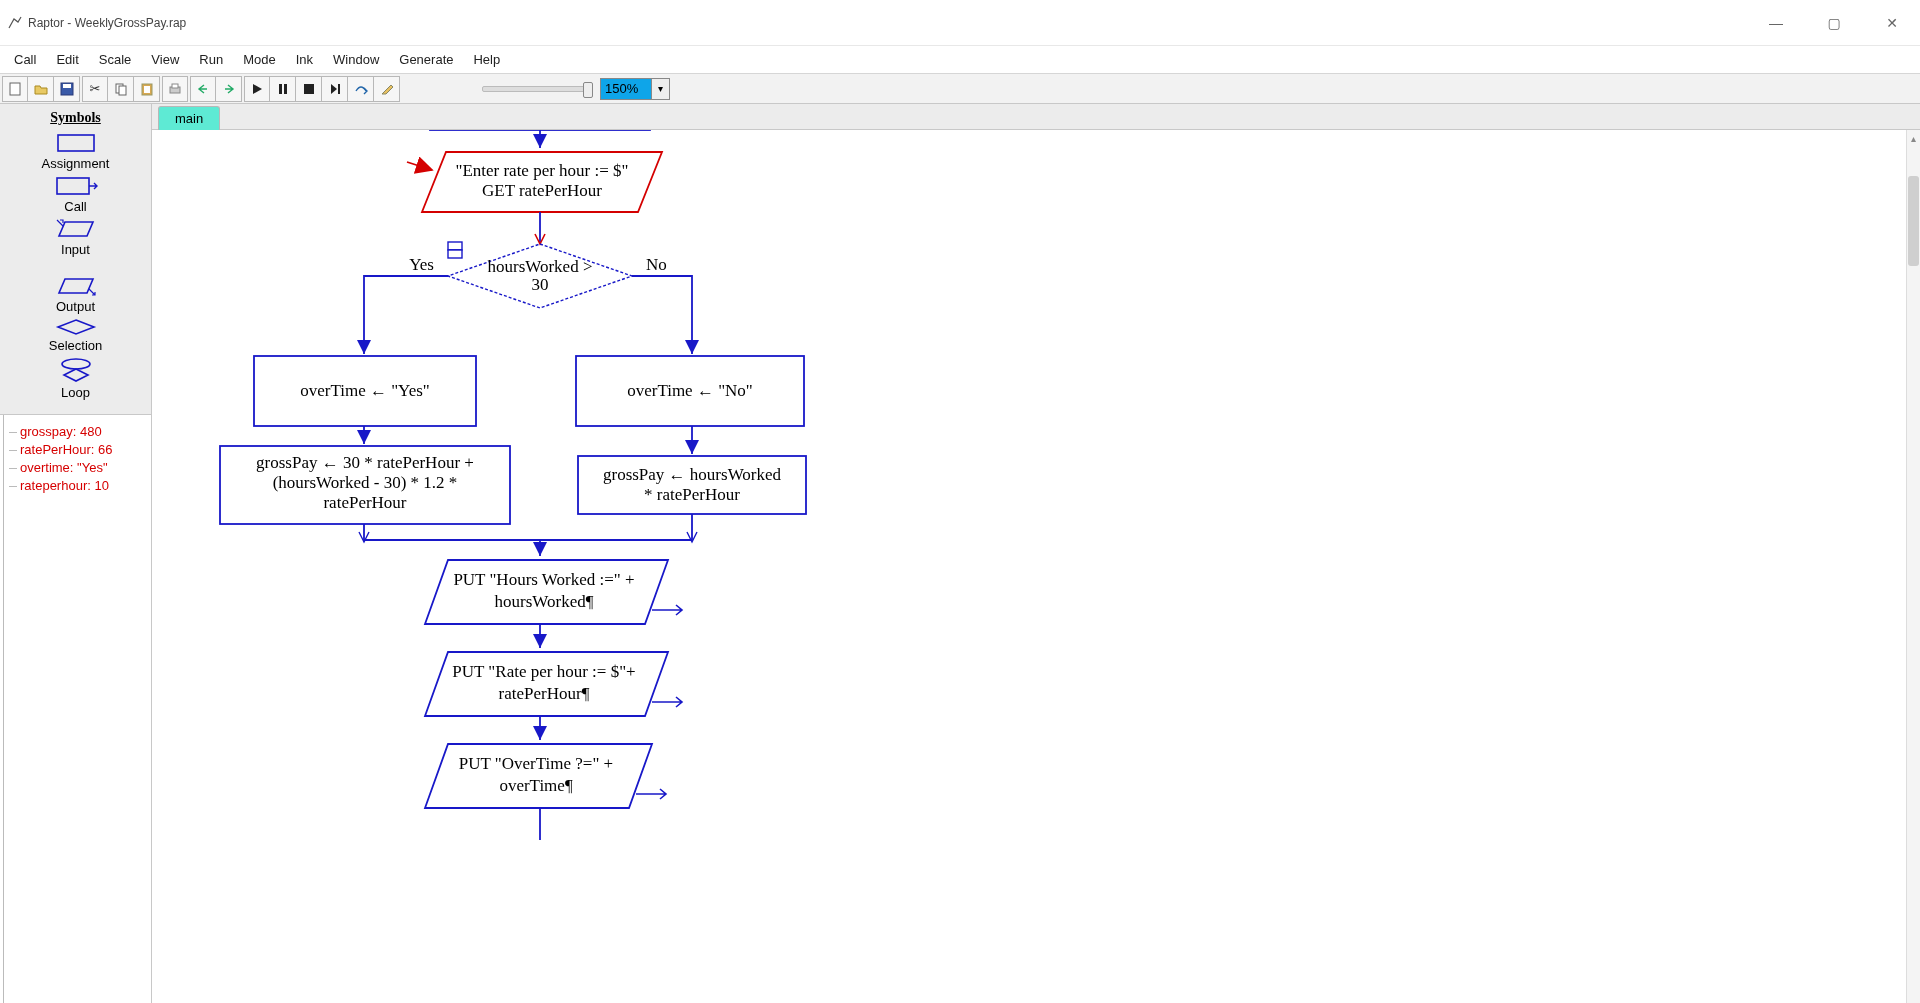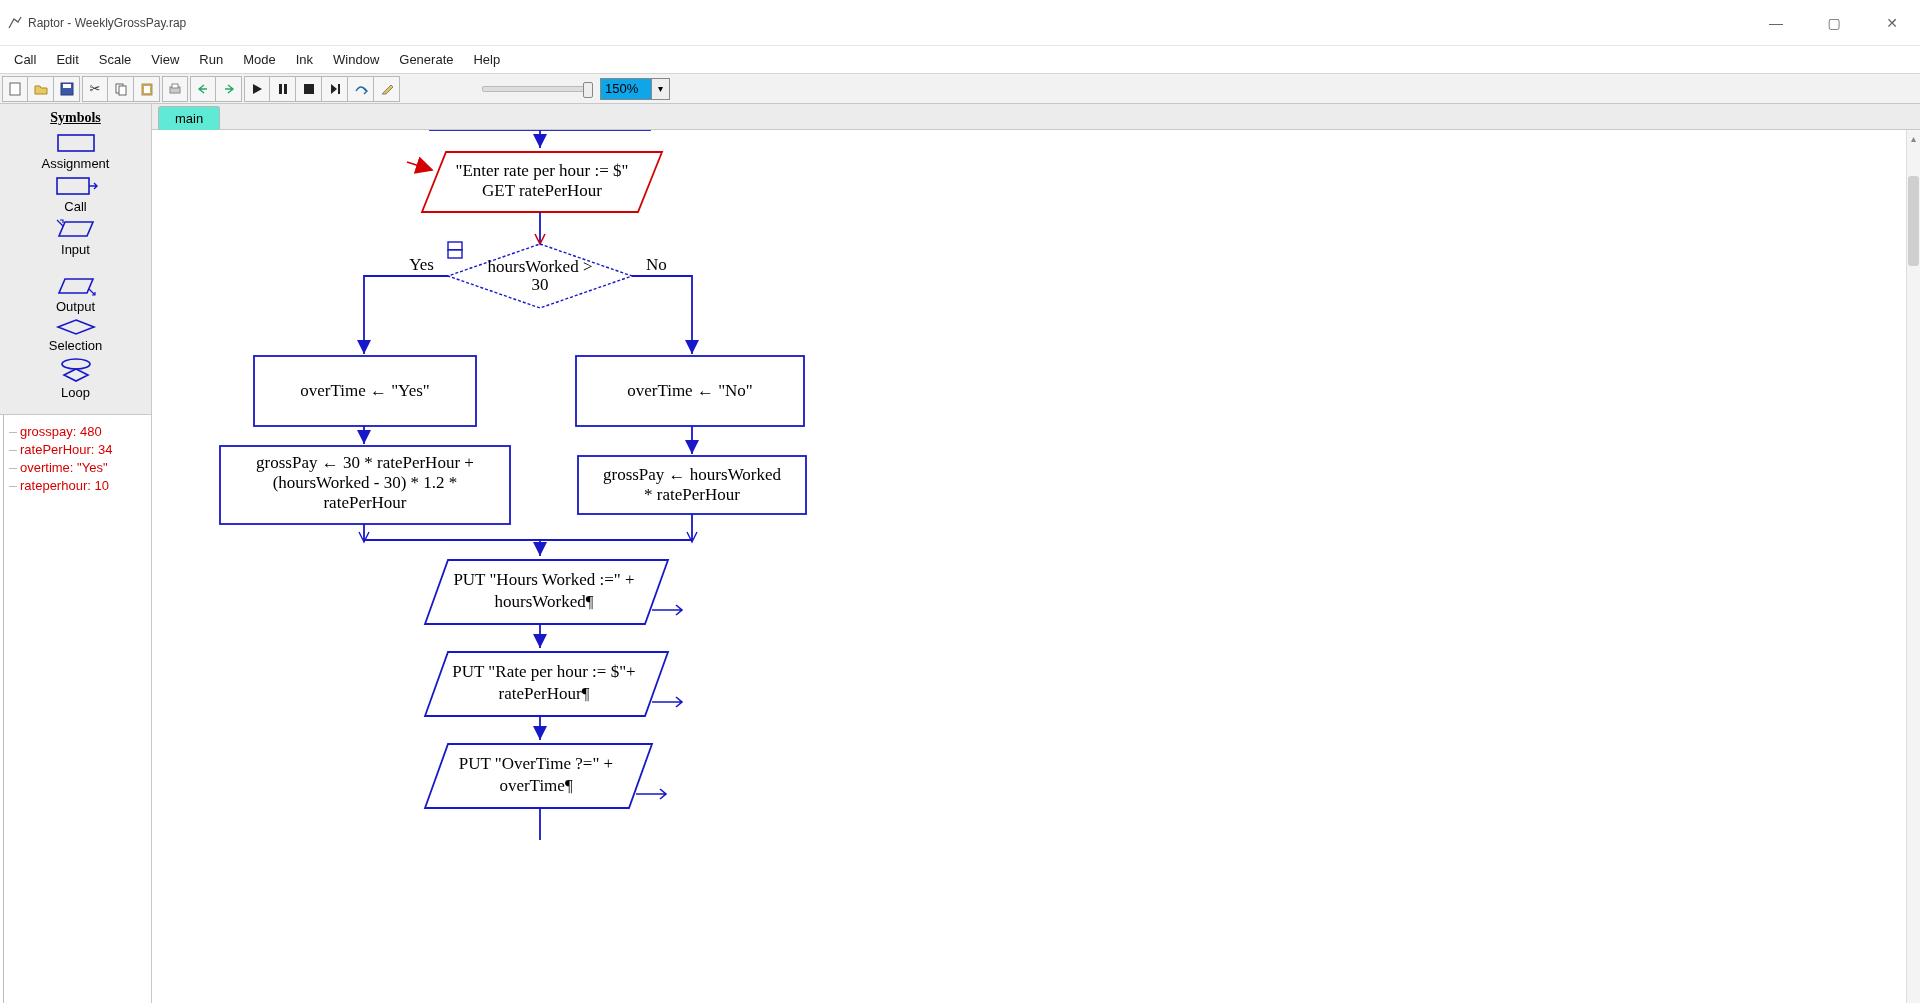--- a/index.html
+++ b/index.html
@@ -229,21 +229,21 @@
             <ellipse cx="22" cy="7" rx="14" ry="5" fill="none" stroke="#1818c8" stroke-width="1.6"></ellipse>
             <path d="M22 12 L34 18 L22 24 L10 18 Z" fill="none" stroke="#1818c8" stroke-width="1.6"></path>
           </svg>
         <span>Loop</span>
       </div>
     </div>
 
     <div class="vars-panel" style="position:relative;">
       <div class="vtree-line"></div>
       <div class="vline"><span>grosspay</span>: <span>480</span></div>
-      <div class="vline"><span>ratePerHour</span>: <span>34</span></div>
+      <div class="vline"><span>ratePerHour</span>: <span>66</span></div>
       <div class="vline"><span>overtime</span>: <span>"Yes"</span></div>
       <div class="vline"><span>rateperhour</span>: <span>10</span></div>
     </div>
   </div>
 
   <div class="canvas-wrap">
     <div class="tabstrip">
       <div class="tab">main</div>
     </div>
 

